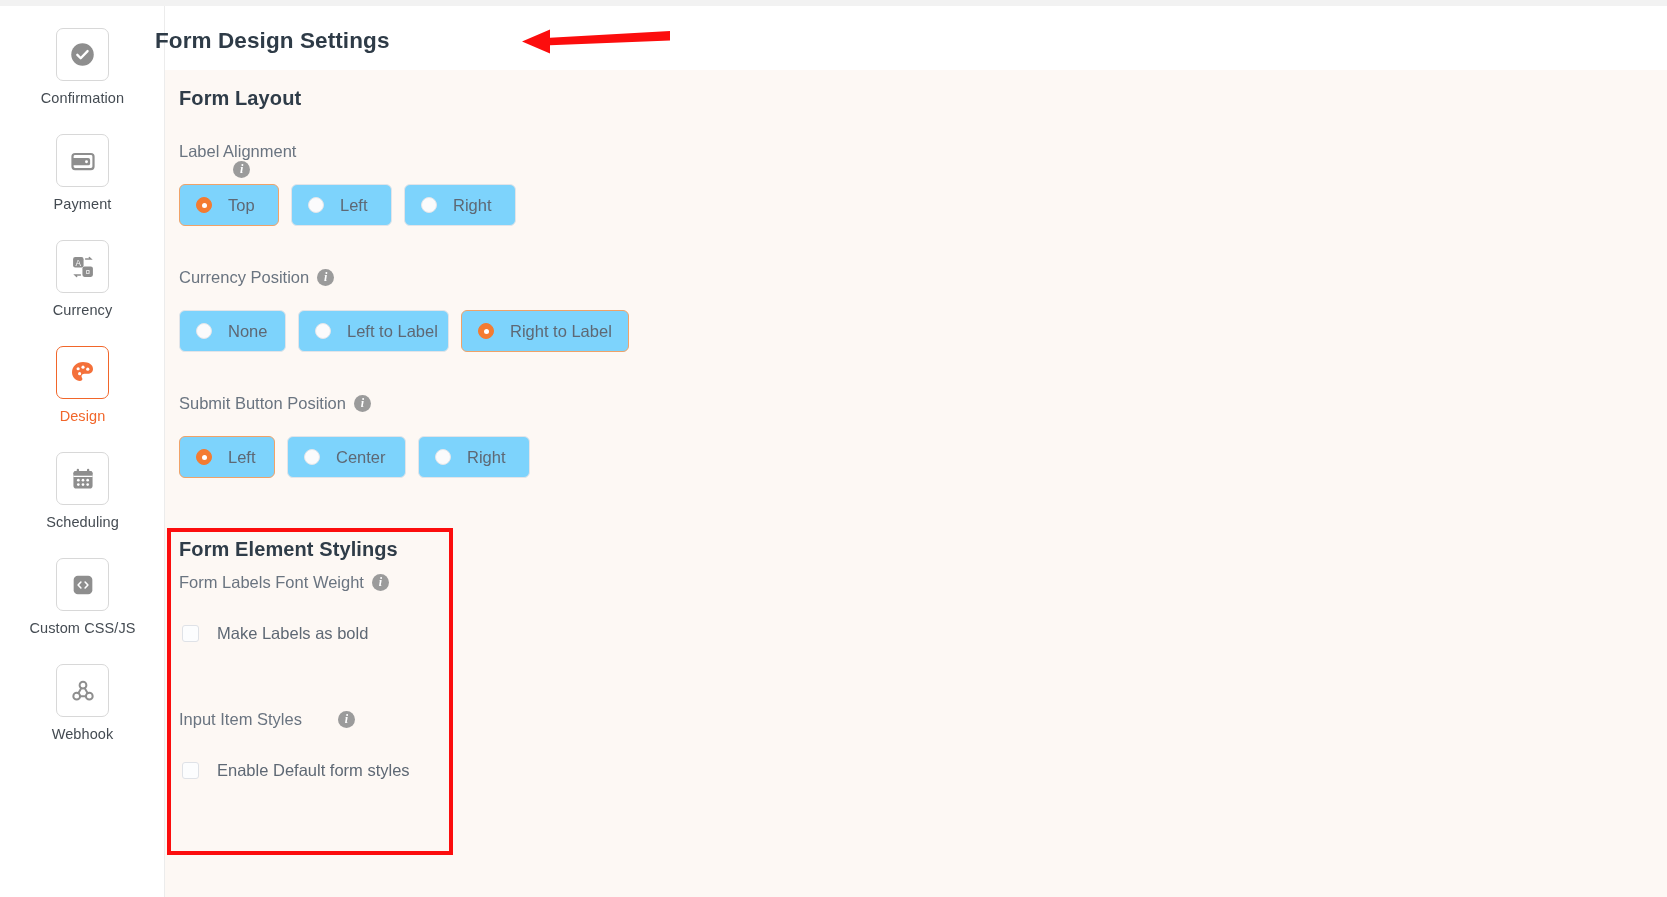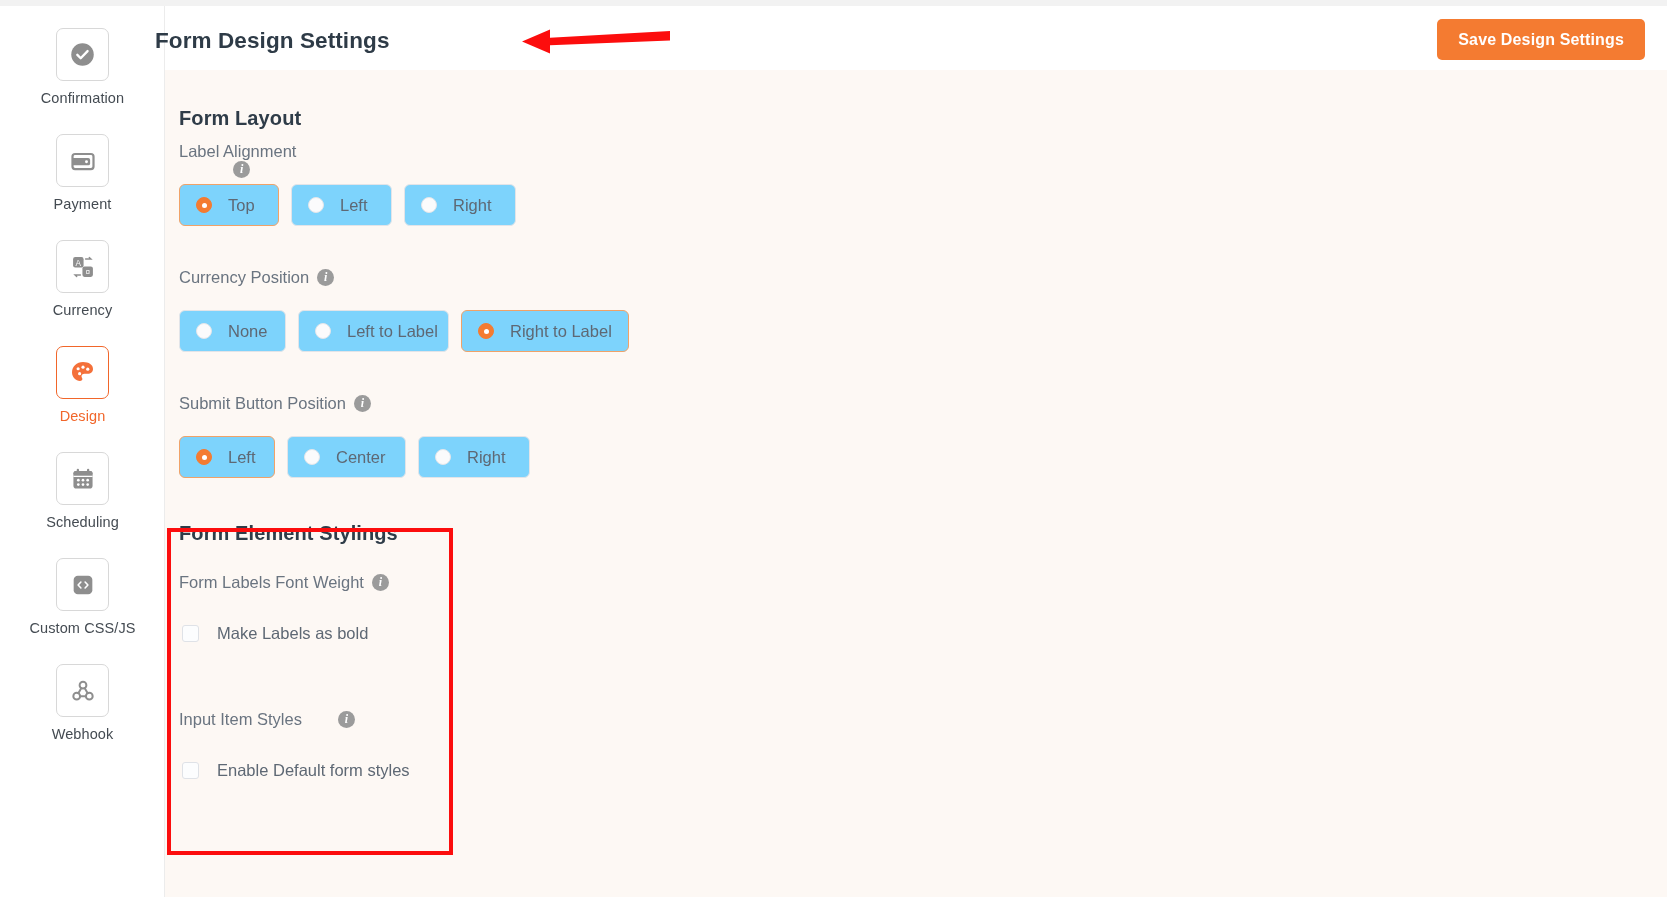--- a/index.html
+++ b/index.html
@@ -100,21 +100,20 @@
     background: #fdf8f4;
     overflow: hidden;
   }
 
   .sec-title {
     position: absolute;
     font-size: 20px;
     font-weight: bold;
     color: #2f3c48;
     letter-spacing: 0.1px;
-    margin-top: 20px;
   }
   .field-label {
     position: absolute;
     font-size: 16.5px;
     color: #6a7480;
     white-space: nowrap;
     display: flex; align-items: center;
   }
   .info-icon {
     display: inline-block;
@@ -301,21 +300,20 @@
     </div>
   </div>
 
   <div class="header">
     <div class="page-title">Form Design Settings</div>
 
     <svg class="arrow-anno" viewBox="0 0 155 28">
       <path d="M150 3 L30 9.8 L30 1.5 L2 13.5 L30 25.5 L30 17.2 L150 12.5 Z" fill="#fc0d0d"></path>
     </svg>
 
-    <button class="save-btn">Save Design Settings</button>
   </div>
 
   <div class="panel">
 
     <div class="sec-title" style="left:14px; top:17px;">Form Layout</div>
 
     <div class="field-label" style="left:14px; top:72px;flex-direction:column;">
       <span>Label Alignment</span>
       <span class="info-icon">i</span>
     </div>
@@ -365,21 +363,21 @@
       <div class="radio-pill" style="width:119px;">
         <span class="radio-dot"></span>
         <span class="radio-text">Center</span>
       </div>
       <div class="radio-pill" style="width:112px;">
         <span class="radio-dot"></span>
         <span class="radio-text">Right</span>
       </div>
     </div>
 
-    <div class="sec-title" style="left:14px; top:432px;">Form Element Stylings</div>
+    <div class="sec-title" style="left:14px; top:468px;">Form Element Stylings</div>
 
     <div class="field-label" style="left:14px; top:503px;">
       <span>Form Labels Font Weight</span>
       <span class="info-icon">i</span>
     </div>
     <div class="check-row" style="left:17px; top:554px;">
       <span class="check-box"></span>
       <span class="check-text">Make Labels as bold</span>
     </div>
 

